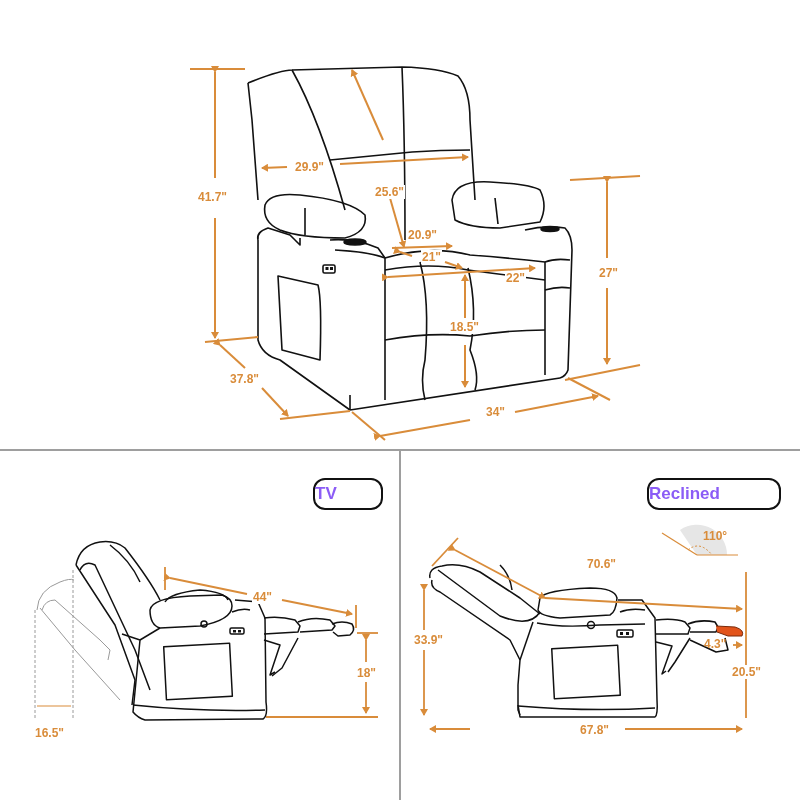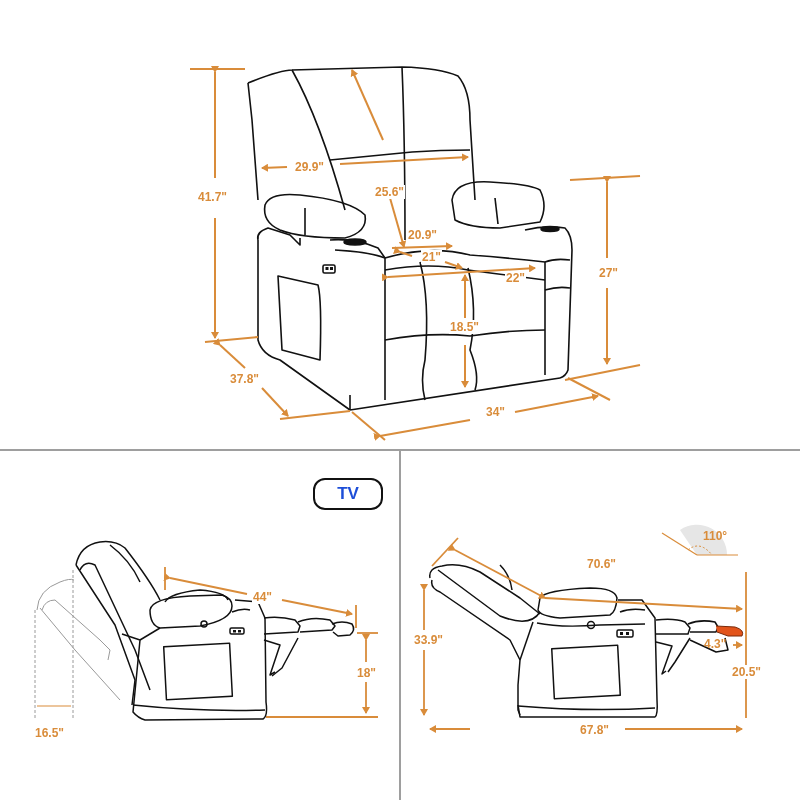--- a/index.html
+++ b/index.html
@@ -1,19 +1,19 @@
 <!DOCTYPE html>
 <html><head>
 <meta charset="utf-8">
 <style>
   html, body { margin:0; padding:0; background:#ffffff; }
   body { width:800px; height:800px; position:relative; overflow:hidden; font-family:"Liberation Sans", sans-serif; }
   .canvas { position:absolute; left:0; top:0; width:800px; height:800px; }
   .dim { position:absolute; color:#d98c3a; font-weight:bold; font-size:12px; font-family:"Liberation Sans", sans-serif; white-space:nowrap; background:#fff; padding:0 1px; line-height:14px; }
-  .pill { position:absolute; border:2px solid #111; border-radius:12px; background:#fff; color:#1d4ed8; font-weight:bold; font-size:17px; text-align:center; line-height:28px; height:28px; font-family:"Liberation Sans", sans-serif; }
+  .pill { position:absolute; border:2px solid #111; border-radius:12px; background:#fff; color:#8b5cf6; font-weight:bold; font-size:17px; line-height:28px; height:28px; font-family:"Liberation Sans", sans-serif; }
   svg { position:absolute; left:0; top:0; }
 </style>
 </head>
 <body>
 
 <div class="canvas">
 
 <svg width="800" height="800" viewBox="0 0 800 800">
   <defs>
     <marker id="arr" markerWidth="8" markerHeight="8" refX="6" refY="4" orient="auto" markerUnits="userSpaceOnUse">
@@ -216,20 +216,21 @@
 <div class="dim" style="left:449px; top:320px;">18.5"</div>
 <div class="dim" style="left:598px; top:266px;">27"</div>
 <div class="dim" style="left:229px; top:372px;">37.8"</div>
 <div class="dim" style="left:485px; top:405px;">34"</div>
 
 <div class="pill" style="left:313px; top:478px; width:66px;">TV</div>
 <div class="dim" style="left:252px; top:590px;">44"</div>
 <div class="dim" style="left:356px; top:666px;">18"</div>
 <div class="dim" style="left:34px; top:726px;">16.5"</div>
 
+<div class="pill" style="left:647px; top:478px; width:130px;">Reclined</div>
 <div class="dim" style="left:702px; top:529px; background:transparent;">110°</div>
 <div class="dim" style="left:586px; top:557px;">70.6"</div>
 <div class="dim" style="left:413px; top:633px;">33.9"</div>
 <div class="dim" style="left:703px; top:637px; background:transparent;">4.3"</div>
 <div class="dim" style="left:731px; top:665px;">20.5"</div>
 <div class="dim" style="left:579px; top:723px;">67.8"</div>
 
 </div>
 
 </body></html>

